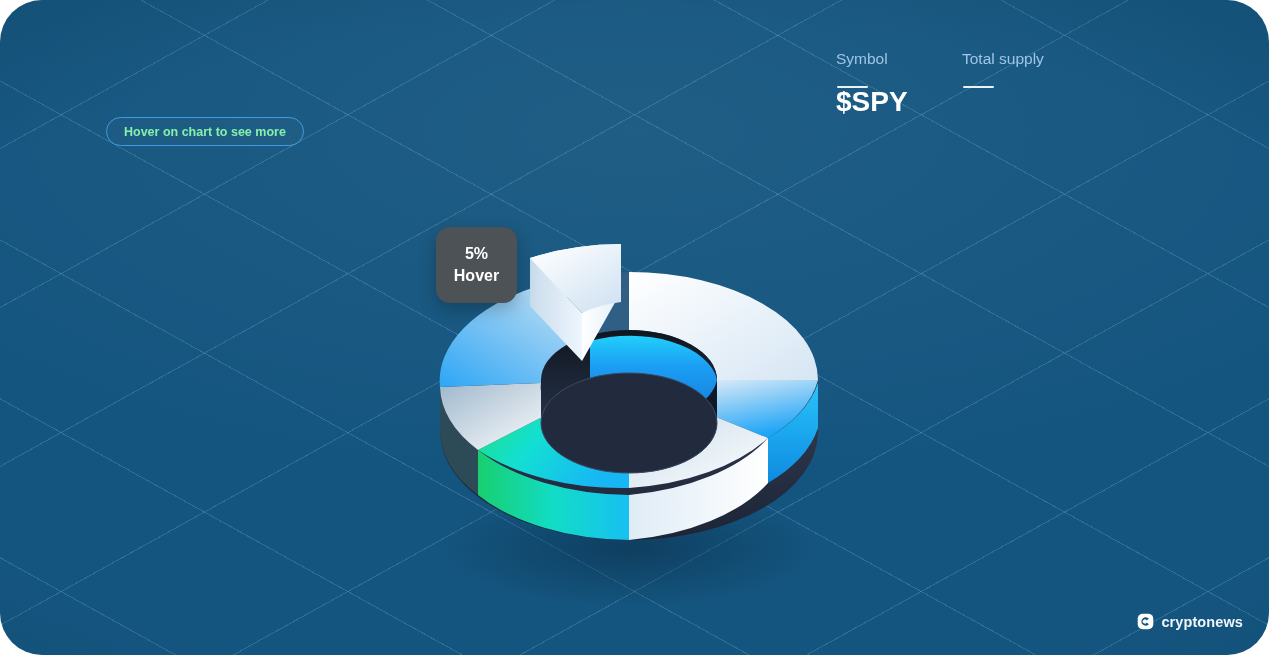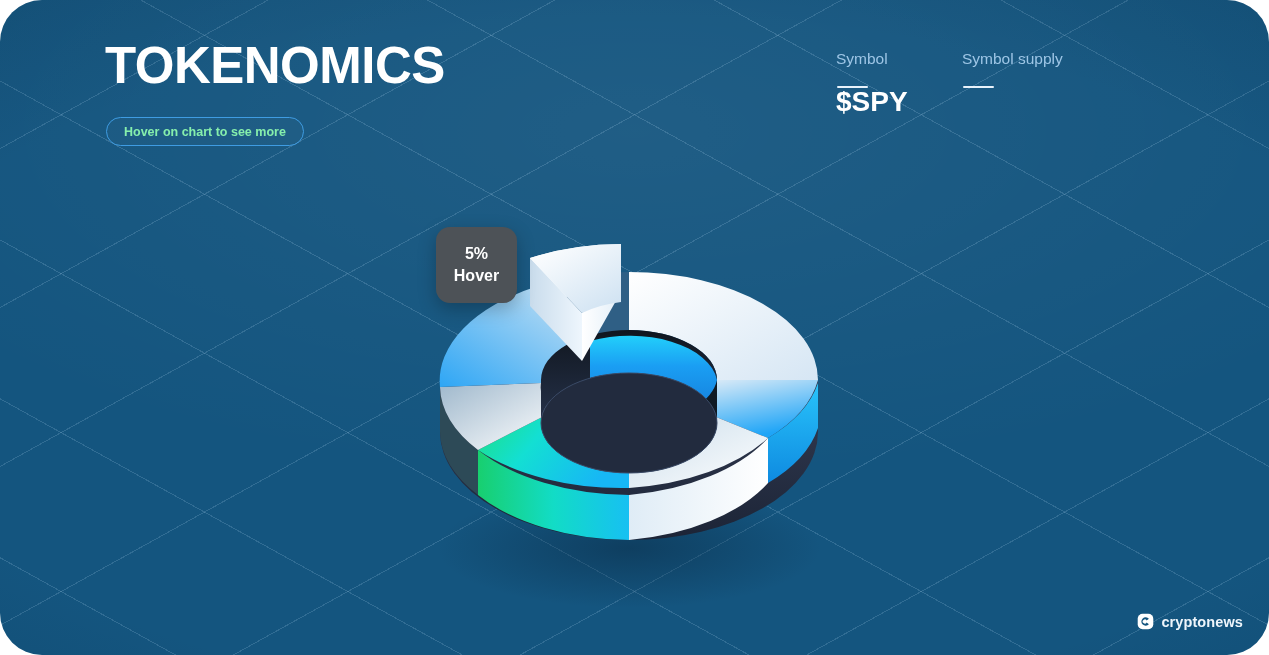--- a/index.html
+++ b/index.html
@@ -58,30 +58,29 @@
 </style>
 </head>
 <body>
 
 <div id="stage">
 
   <div class="card">
     <div class="grid"></div>
     <div class="vign"></div>
 
-    <div class="title">TOKENOMICS</div>
     <div class="pill">Hover on chart to see more</div>
 
     <div class="stat s1">
       <div class="lbl">Symbol</div>
       <div class="rule"></div>
       <div class="val">$SPY</div>
     </div>
     <div class="stat s2">
-      <div class="lbl">Symbol supply</div>
+      <div class="lbl">Total supply</div>
       <div class="rule"></div>
     </div>
 
     <div class="tip">
       <div>5%</div>
       <div>Hover</div>
     </div>
 
     <div class="chart">
       <svg viewBox="0 0 398 338">

